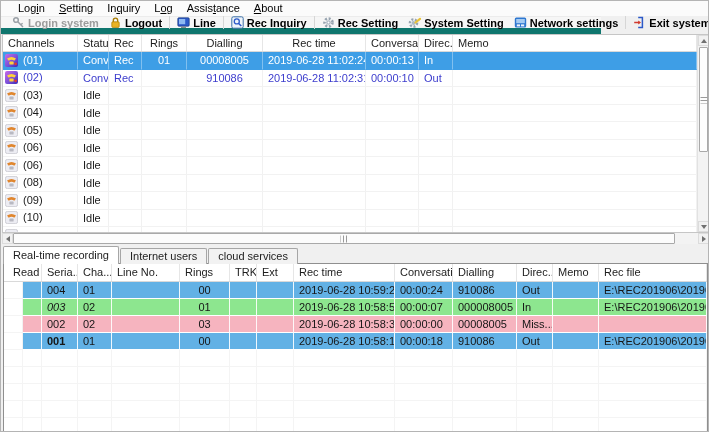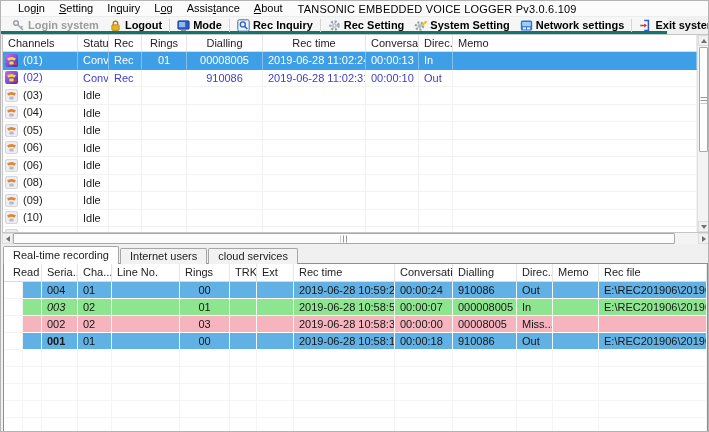--- a/index.html
+++ b/index.html
@@ -9,23 +9,23 @@
     font-family:"Liberation Sans", sans-serif; font-size:11px; color:#000;
     background:#f0f0f0; border:1px solid #b4b4b4;
   }
   
   .menubar { position:absolute; top:0; left:0; width:707px; height:15px;
     background:#fbfbfb; display:flex; align-items:center; padding-left:10px; }
   .menu-item { padding:0 7px; height:15px; line-height:14px; cursor:default; white-space:nowrap; }
   .menu-item .u { text-decoration:underline; }
   .app-title { margin-left:8px; white-space:nowrap; letter-spacing:0.2px; }
   
-  .toolbar { position:absolute; top:15px; left:0; width:666px; height:18px;
-    background:#f6f6f6; border-top:1px solid #ececec; border-bottom:3px solid #0f766e;
-    display:flex; align-items:flex-start; padding-left:2px; }
+  .toolbar { position:absolute; top:15px; left:0; width:600px; height:18px;
+    background:#f6f6f6; border-top:1px solid #ececec; border-bottom:6px solid #0f766e;
+    display:flex; align-items:center; padding-left:2px; }
   .tb-grip { width:3px; height:12px; margin:0 3px 0 1px;
     background:repeating-linear-gradient(180deg,#c0c0c0 0 1px,transparent 1px 3px); }
   .tb-item { display:flex; align-items:center; gap:3px; padding:0 5px; height:16px;
     font-weight:bold; white-space:nowrap; cursor:default; }
   .tb-item.disabled { color:#9c9c9c; }
   .tb-sep { width:1px; height:13px; background:#d6d6d6; margin:0 2px; }
   .tb-icon { width:13px; height:13px; display:inline-block; }
   .tb-icon svg { display:block; }
   
   .table1 { position:absolute; top:33px; left:1px; width:707px; height:199px;
@@ -102,21 +102,20 @@
 
 <div class="menubar">
   <div style="display:flex">
       <div class="menu-item">Log<span class="u">i</span>n</div>
       <div class="menu-item"><span class="u">S</span>etting</div>
       <div class="menu-item">In<span class="u">q</span>uiry</div>
       <div class="menu-item">L<span class="u">o</span>g</div>
       <div class="menu-item">Assis<span class="u">t</span>ance</div>
       <div class="menu-item"><span class="u">A</span>bout</div>
     </div>
-  <div class="app-title">TANSONIC EMBEDDED VOICE LOGGER Pv3.0.6.109</div>
 </div>
 
 <div class="toolbar">
   <div class="tb-grip"></div>
   <div style="display:flex;align-items:center">
       <div class="tb-item disabled">
         <span class="tb-icon">
           <svg viewBox="0 0 13 13" width="13" height="13">
             <circle cx="4" cy="4" r="2.3" fill="none" stroke="#9aa0a6" stroke-width="1.5"></circle>
             <path d="M5.8 5.8 L11 11 M8.8 8.8 l1.8 -1.6" stroke="#9aa0a6" stroke-width="1.5" fill="none"></path>
@@ -135,21 +134,21 @@
       </div>
       <div class="tb-sep"></div>
       <div class="tb-item">
         <span class="tb-icon">
           <svg viewBox="0 0 13 13" width="13" height="13">
             <rect x="0.8" y="1.8" width="11.4" height="8.4" rx="1" fill="#2c59c8" stroke="#1a3a80" stroke-width="0.7"></rect>
             <rect x="2" y="3" width="6.2" height="5.2" fill="#8fb9f2"></rect>
             <rect x="4" y="10.6" width="5" height="1.4" fill="#8a8a8a"></rect>
           </svg>
         </span>
-        <span class="tb-label">Mode</span>
+        <span class="tb-label">Line</span>
       </div>
       <div class="tb-sep"></div>
       <div class="tb-item">
         <span class="tb-icon">
           <svg viewBox="0 0 13 13" width="13" height="13">
             <rect x="0.8" y="0.8" width="11.4" height="11.4" rx="1.6" fill="#eef4fb" stroke="#3a6ea5" stroke-width="1"></rect>
             <circle cx="5.8" cy="5.4" r="2.5" fill="none" stroke="#2c59c8" stroke-width="1.3"></circle>
             <path d="M7.7 7.4 L10.3 10.1" stroke="#2c59c8" stroke-width="1.5"></path>
           </svg>
         </span>

